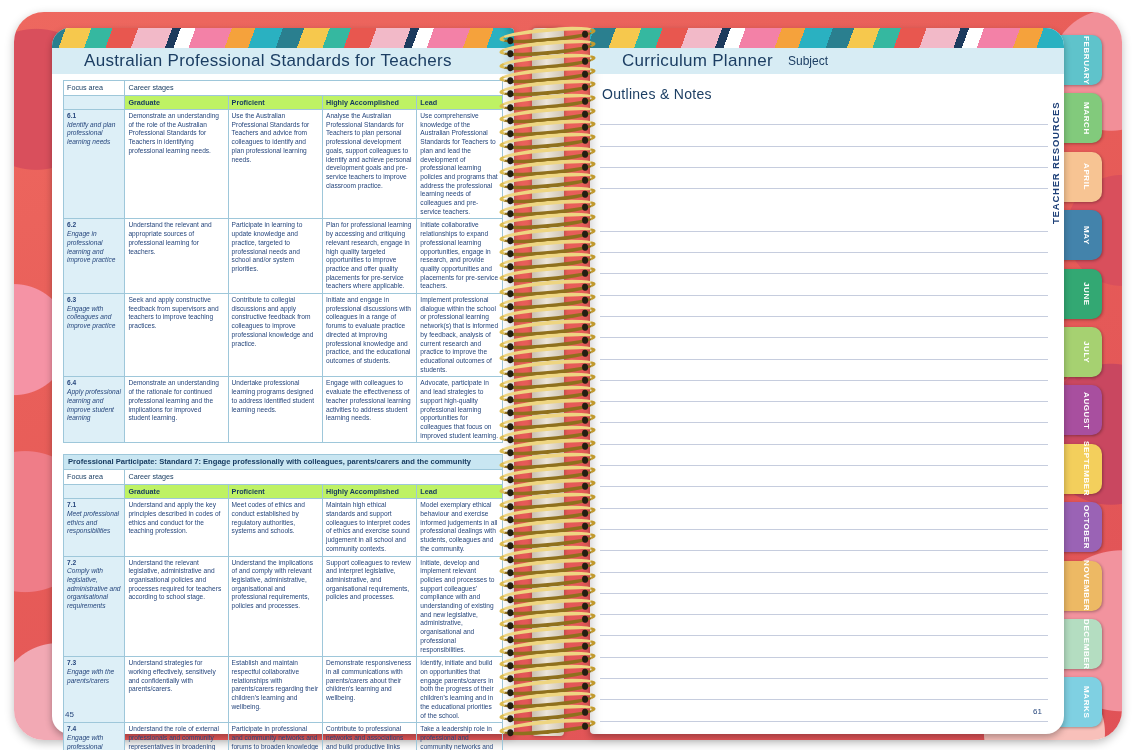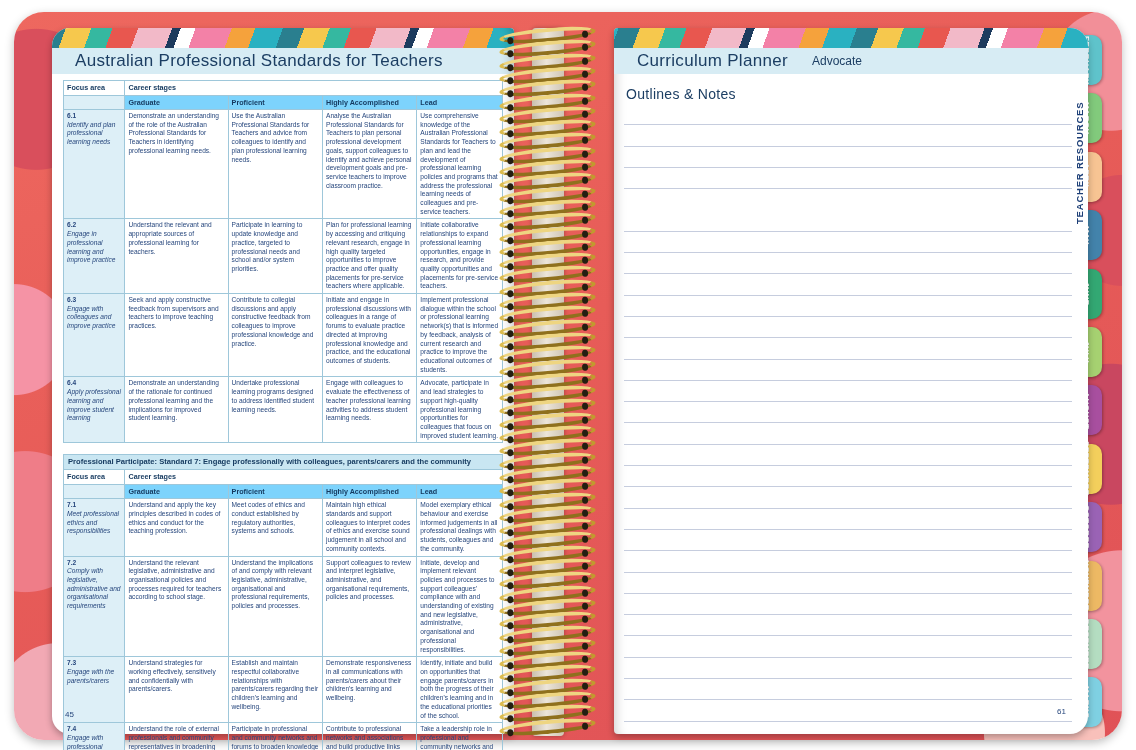--- a/index.html
+++ b/index.html
@@ -25,40 +25,40 @@
   .cover .dots { position:absolute; left:52px; top:40px; width:90px; height:70px; border-radius:40%;
     background-image:radial-gradient(circle, #b93a4c 0 3px, rgba(0,0,0,0) 4px); background-size:14px 13px; opacity:.8; }
   .cover .dots2 { position:absolute; right:26px; top:330px; width:70px; height:120px;
     background-image:radial-gradient(circle, #c24558 0 3px, rgba(0,0,0,0) 4px); background-size:15px 14px; opacity:.7; }
 
   
   .page { position:absolute; top:28px; height:706px; background:#fff; z-index:3; }
   .page.left  { left:52px;  width:462px; border-radius:18px 4px 4px 18px;
                 box-shadow:0 3px 7px rgba(0,0,0,.3); }
   .page.right { left:590px; width:474px; border-radius:4px 18px 18px 4px;
-                box-shadow:0 3px 7px rgba(0,0,0,.3), inset 10px 0 12px -9px rgba(0,0,0,.22);margin-left:24px; }
+                box-shadow:0 3px 7px rgba(0,0,0,.3), inset 10px 0 12px -9px rgba(0,0,0,.22); }
   .page.left::after { content:""; position:absolute; top:0; bottom:0; right:0; width:14px;
                 box-shadow:inset -10px 0 12px -8px rgba(0,0,0,.25); border-radius:0 4px 4px 0; }
 
   .page-art { height:20px; border-radius:inherit; border-bottom-left-radius:0; border-bottom-right-radius:0;
     background:repeating-linear-gradient(-70deg,
       #2ab1c1 0 26px, #f5a23c 26px 48px, #f381a7 48px 82px, #ffffff 82px 96px,
       #1d3b5e 96px 104px, #f2b9c8 104px 136px, #e8574f 136px 160px, #35b8a0 160px 180px,
       #f6c84d 180px 204px, #2a7f8f 204px 224px); }
   .title-band { height:26px; background:#d7ecf4; display:flex; align-items:center; }
-  .page-title { font-size:17px; letter-spacing:.3px; color:#1c3e63; padding-left:23px; white-space:nowrap; }
+  .page-title { font-size:17px; letter-spacing:.3px; color:#1c3e63; padding-left:32px; white-space:nowrap; }
 
   
   .lp-content { padding:2px 11px 0 11px; color:#27477d; }
   .std-table { width:100%; border-collapse:collapse; table-layout:fixed; margin-top:4px; }
   .std-table td { border:1px solid #9ec7da; vertical-align:top; font-size:6.6px; line-height:1.32;
                   padding:2px 3px; color:#27477d; }
   .std-table .std-header td { background:#c9e6f2; color:#14395f; font-weight:bold; font-size:7.6px; padding:2px 4px; }
-  .std-table .meta td { font-weight:bold; font-size:7.2px; color:#14395f; background:#fff; }
-  .std-table .stages td { font-weight:bold; font-size:7.2px; color:#14395f; background:#7dd3fc; }
+  .std-table .meta td { font-weight:normal; font-size:7.2px; color:#14395f; background:#fff; }
+  .std-table .stages td { font-weight:bold; font-size:7.2px; color:#14395f; background:#bef264; }
   .std-table td.focus { background:#ddeff7; }
   .std-table td.focus .code { font-weight:bold; }
   .std-table td.focus .fname { font-style:italic; }
   .gap { height:7px; }
   .page-num { position:absolute; font-size:8px; color:#27477d; }
   .page-num.pl { left:13px; bottom:15px; }
   .page-num.pr { right:22px; bottom:18px; }
 
   
   .rp-subject { font-size:12px; color:#1c3e63; position:absolute; left:198px; top:6px; }
@@ -275,21 +275,21 @@
         </div>
 
     </div>
     <div class="page-num pl">45</div>
   </div>
 
   <div class="page right">
     <div class="page-art"></div>
     <div class="title-band" style="position:relative">
       <div class="page-title">Curriculum Planner</div>
-      <div class="rp-subject">Advocate</div>
+      <div class="rp-subject">Subject</div>
     </div>
     <div class="rp-heading">Outlines &amp; Notes</div>
     <div class="rp-lines"></div>
     <div class="rp-side-label">TEACHER RESOURCES</div>
     <div class="page-num pr">61</div>
   </div>
 
   <div class="coil" id="coil-root">
     <div class="spine"></div>
   <div class="loop" style="top: 2px;"></div>

